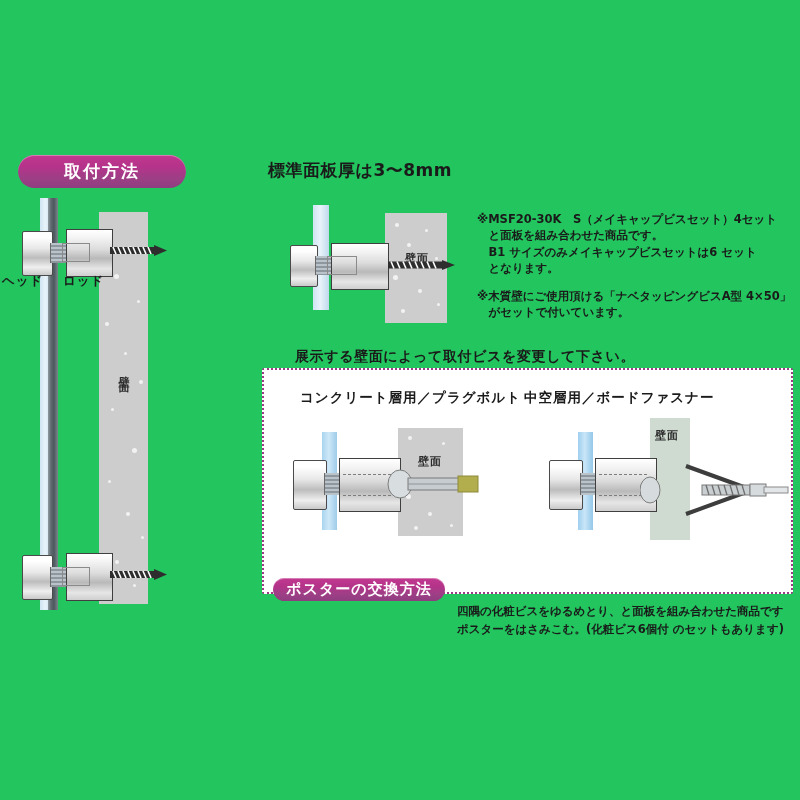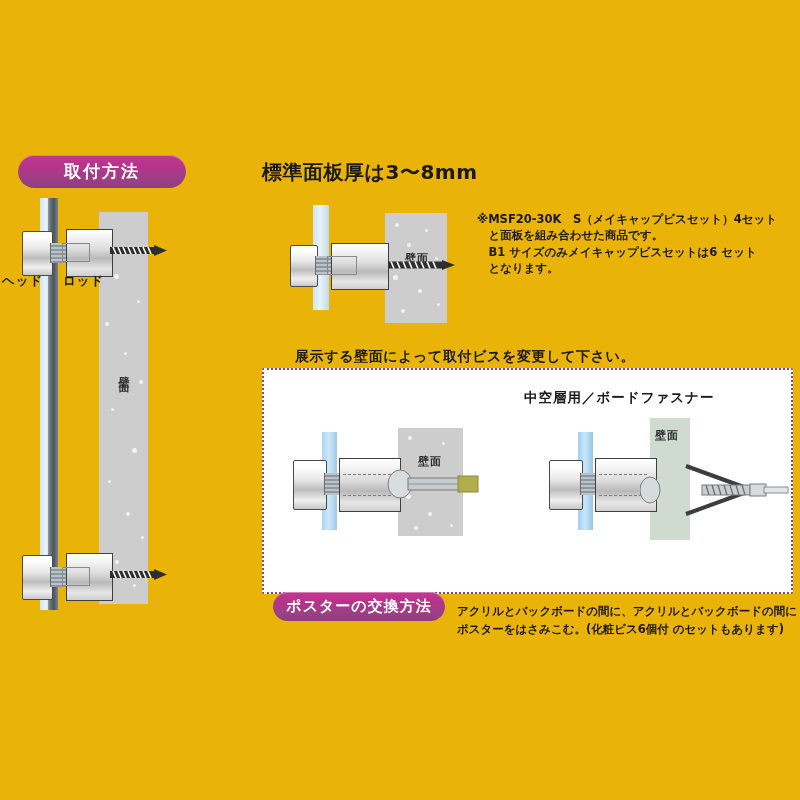--- a/index.html
+++ b/index.html
@@ -1,31 +1,31 @@
 <!DOCTYPE html>
 <html><head>
 <meta charset="utf-8">
 <style>
   html,body{margin:0;padding:0;background:#fff;}
   body{width:800px;height:800px;position:relative;overflow:hidden;
        font-family:"DejaVu Sans","Liberation Sans",sans-serif;color:#1a1a1a;}
-  .canvas{position:absolute;inset:0;background:#eab308;text-decoration:underline;}
+  .canvas{position:absolute;inset:0;background:#22c55e;text-decoration:underline;}
 
   
   .badge{position:absolute;display:flex;align-items:center;justify-content:center;
     color:#fff;font-weight:700;letter-spacing:2px;
     border-radius:20px;
     background:linear-gradient(180deg,#c2388f 0%,#b5338a 35%,#9e3f86 70%,#8f3d80 100%);
     box-shadow:inset 0 1px 0 rgba(255,255,255,.35);}
   #badge-install{left:18px;top:155px;width:168px;height:33px;font-size:17px;}
-  #badge-replace{left:273px;top:592px;width:172px;height:29px;font-size:15px;letter-spacing:1px;}
+  #badge-replace{left:273px;top:578px;width:172px;height:23px;font-size:15px;letter-spacing:1px;}
 
   
   .t{position:absolute;white-space:pre;line-height:1.45;}
-  .heading{font-size:20px;font-weight:700;letter-spacing:.5px;}
+  .heading{font-size:17px;font-weight:700;letter-spacing:.5px;margin-left:6px;}
   .note{font-size:11.5px;font-weight:700;letter-spacing:0;line-height:1.42;}
   .cap{font-size:13.5px;font-weight:700;letter-spacing:1px;}
   .small-label{font-size:12.5px;font-weight:700;letter-spacing:1px;text-align:right;}
   .boxtitle{font-size:14px;font-weight:700;letter-spacing:.6px;}
 
   
   #variant-box{position:absolute;left:262px;top:368px;width:527px;height:222px;
     border:2px dotted #9b3b86;border-radius:2px;background:#fff;}
 
   
@@ -151,25 +151,28 @@
           <path d="M45 4.5 L48 11.5"></path>
       </g>
       <path d="M54 3 L67 8 L54 13 Z" fill="#2e2e2e"></path>
     </svg>
   </div>
 
   <div class="t note" style="left:477px;top:211px;">※MSF20-30K　S（メイキャップビスセット）4セット
 　と面板を組み合わせた商品です。
 　B1 サイズのみメイキャップビスセットは6 セット
 　となります。</div>
+  <div class="t note" style="left:477px;top:288px;">※木質壁にご使用頂ける「ナベタッピングビスA型 4×50」
+　がセットで付いています。</div>
 
   <div class="t boxtitle" style="left:279px;top:346px;margin-left:16px;">展示する壁面によって取付ビスを変更して下さい。</div>
 
   <div id="variant-box"></div>
 
+  <div class="t cap" style="left:300px;top:388px;">コンクリート層用／プラグボルト</div>
   <div class="panel" style="left:322px;top:432px;width:15px;height:98px;
               background:linear-gradient(90deg,#a9d4ef 0%,#cde8f8 45%,#9ecbe9 100%);"></div>
   <div class="wall" style="left:398px;top:428px;width:65px;height:108px;">
     <span class="speck" style="left:10px;top:8px;width:4px;height:4px;"></span>
     <span class="speck" style="left:44px;top:14px;width:3px;height:3px;"></span>
     <span class="speck" style="left:24px;top:34px;width:4px;height:4px;"></span>
     <span class="speck" style="left:54px;top:52px;width:4px;height:4px;"></span>
     <span class="speck" style="left:8px;top:66px;width:5px;height:5px;"></span>
     <span class="speck" style="left:30px;top:84px;width:4px;height:4px;"></span>
     <span class="speck" style="left:52px;top:96px;width:3px;height:3px;"></span>
@@ -215,16 +218,16 @@
           <path d="M96 45 L99 55"></path>
         <path d="M102 45 L105 55"></path>
       </g>
       <rect x="110" y="44" width="16" height="12" fill="#d6dbdd" stroke="#7b7b7b" stroke-width="1"></rect>
       <rect x="124" y="47" width="24" height="6" fill="#e2e6e8" stroke="#8a8a8a" stroke-width="1"></rect>
     </svg>
   </div>
 
 
   <div class="badge" id="badge-replace">ポスターの交換方法</div>
-  <div class="t note" style="left:457px;top:603px;line-height:1.55;">アクリルとバックボードの間に、アクリルとバックボードの間に
+  <div class="t note" style="left:457px;top:603px;line-height:1.55;">四隅の化粧ビスをゆるめとり、と面板を組み合わせた商品です
 ポスターをはさみこむ。(化粧ビス6個付 のセットもあります)</div>
 
 </div>
 
 </body></html>

